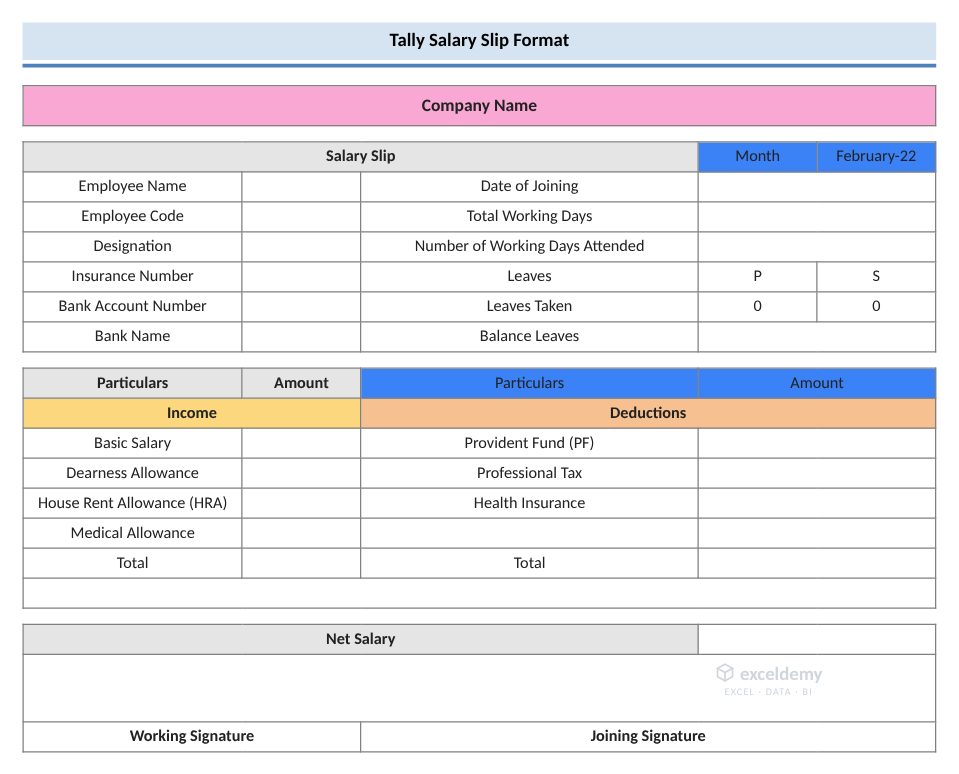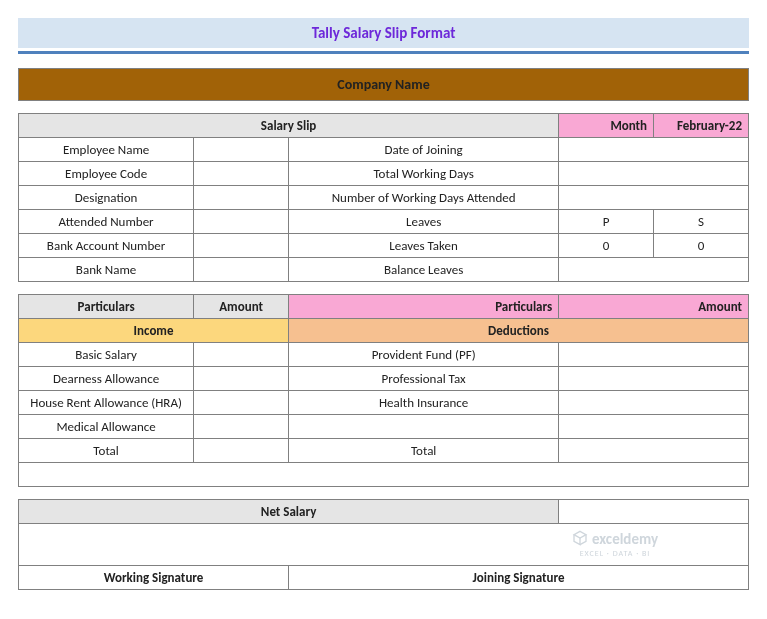--- a/index.html
+++ b/index.html
@@ -7,21 +7,21 @@
     margin: 0;
     padding: 18px;
     font-family: Calibri, Arial, sans-serif;
     font-size: 13px;
     color: #222;
     background: #fff;
     width: 767px;
   }
   .title-bar {
     background: #d6e4f2;
-    color: #6d28d9;
+    color: #000000;
     font-weight: bold;
     font-size: 15px;
     text-align: center;
     padding: 6px 4px;
     margin-bottom: 3px;
   }
   .blue-line {
     height: 3px;
     background: #4f81bd;
     margin-bottom: 14px;
@@ -31,37 +31,37 @@
     width: 100%;
   }
   td {
     border: 1px solid #808080;
     padding: 4px 6px;
     text-align: center;
     height: 24px;
     vertical-align: middle;
   }
   .company-bar td {
-    background: #a16207;
+    background: #f9a8d4;
     font-weight: bold;
     font-size: 14px;
     padding: 7px;
   }
   .gap { height: 12px; }
   .col-a { width: 24%; }
   .col-b { width: 13%; }
   .col-c { width: 37%; }
   .col-d { width: 13%; }
   .col-e { width: 13%; }
   .hdr-grey { background: #e5e5e5; font-weight: bold; }
-  .hdr-blue { background: #f9a8d4; font-weight: bold; text-align: right; }
+  .hdr-blue { background: #3b82f6; font-weight: normal; }
   .hdr-yellow { background: #fcd77d; font-weight: bold; }
   .hdr-peach { background: #f6c090; font-weight: bold; }
   .sig-area td {
-    height: 42px;
+    height: 54px;
     border: 1px solid #808080;
     position: relative;
     vertical-align: bottom;
     padding-left: 47px;
   }
   .watermark {
     position: absolute;
     right: 90px;
     top: 6px;
     color: #cfd6dc;
@@ -124,21 +124,21 @@
     <td>Total Working Days</td>
     <td colspan="2"></td>
   </tr>
   <tr>
     <td>Designation</td>
     <td></td>
     <td>Number of Working Days Attended</td>
     <td colspan="2"></td>
   </tr>
   <tr>
-    <td>Attended Number</td>
+    <td>Insurance Number</td>
     <td></td>
     <td>Leaves</td>
     <td>P</td>
     <td>S</td>
   </tr>
   <tr>
     <td>Bank Account Number</td>
     <td></td>
     <td>Leaves Taken</td>
     <td>0</td>

